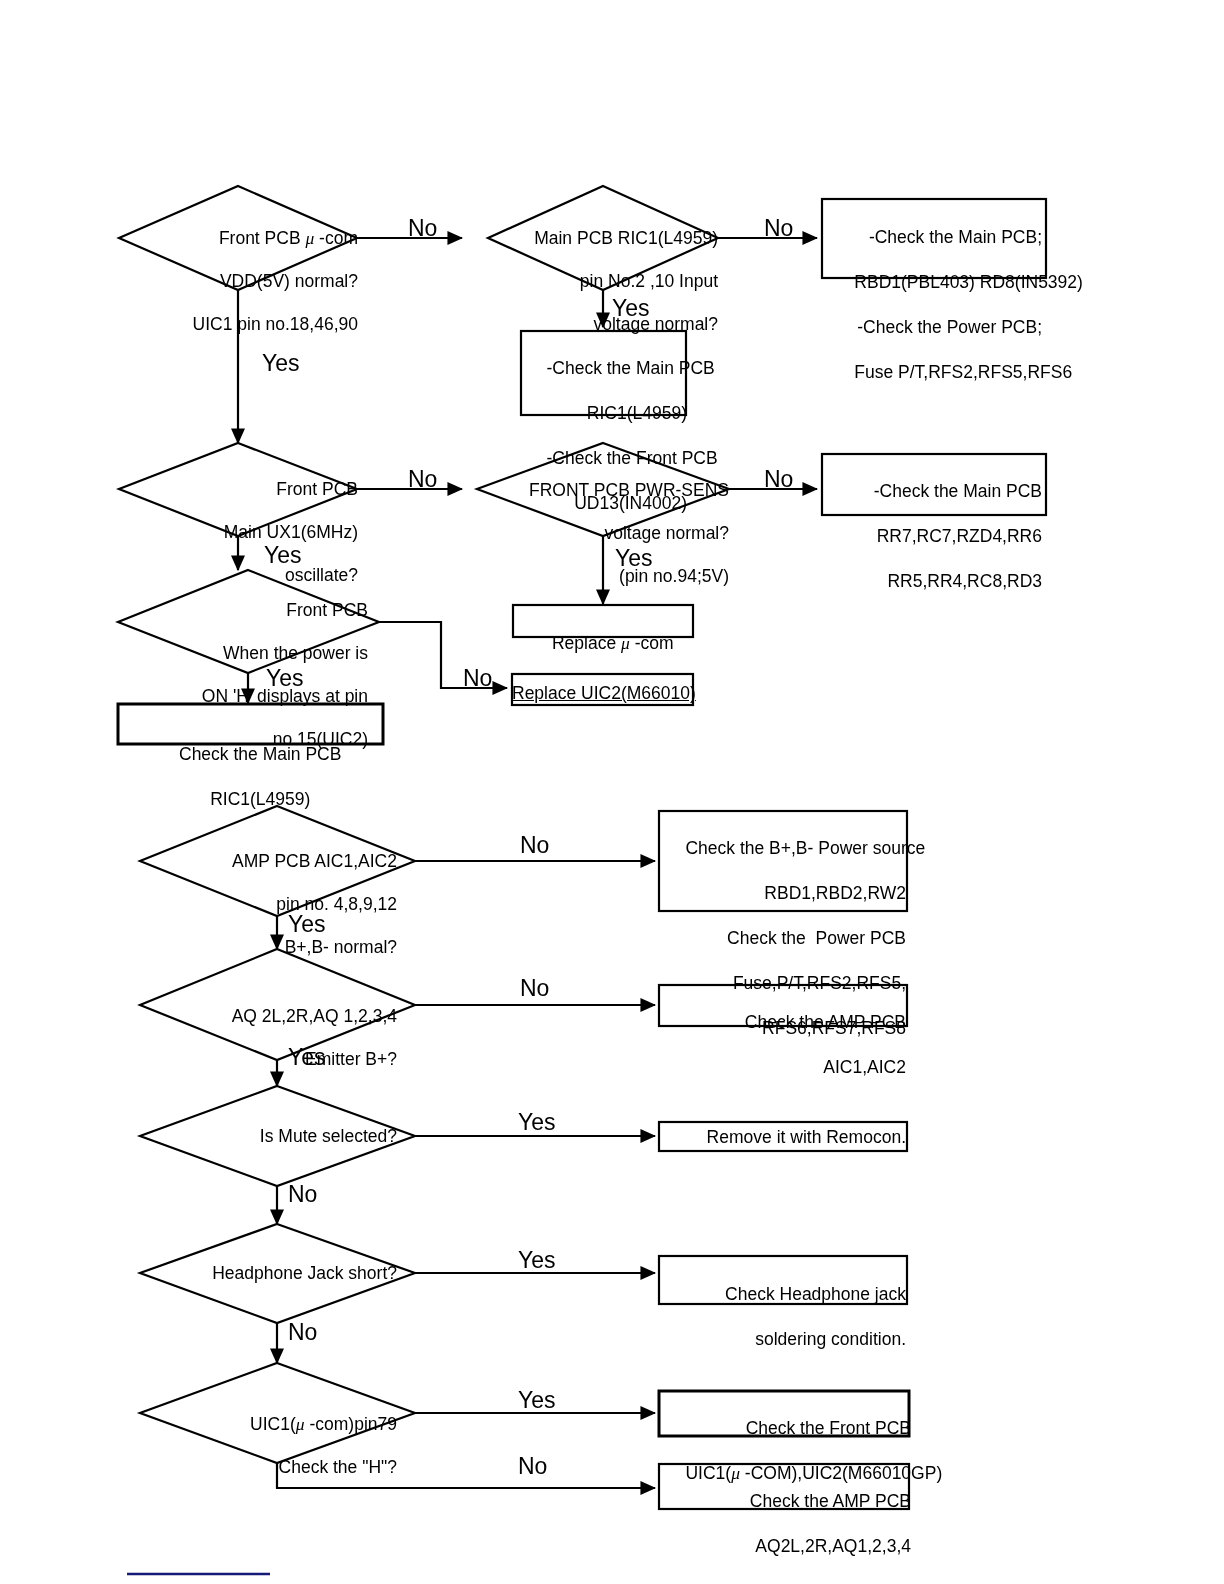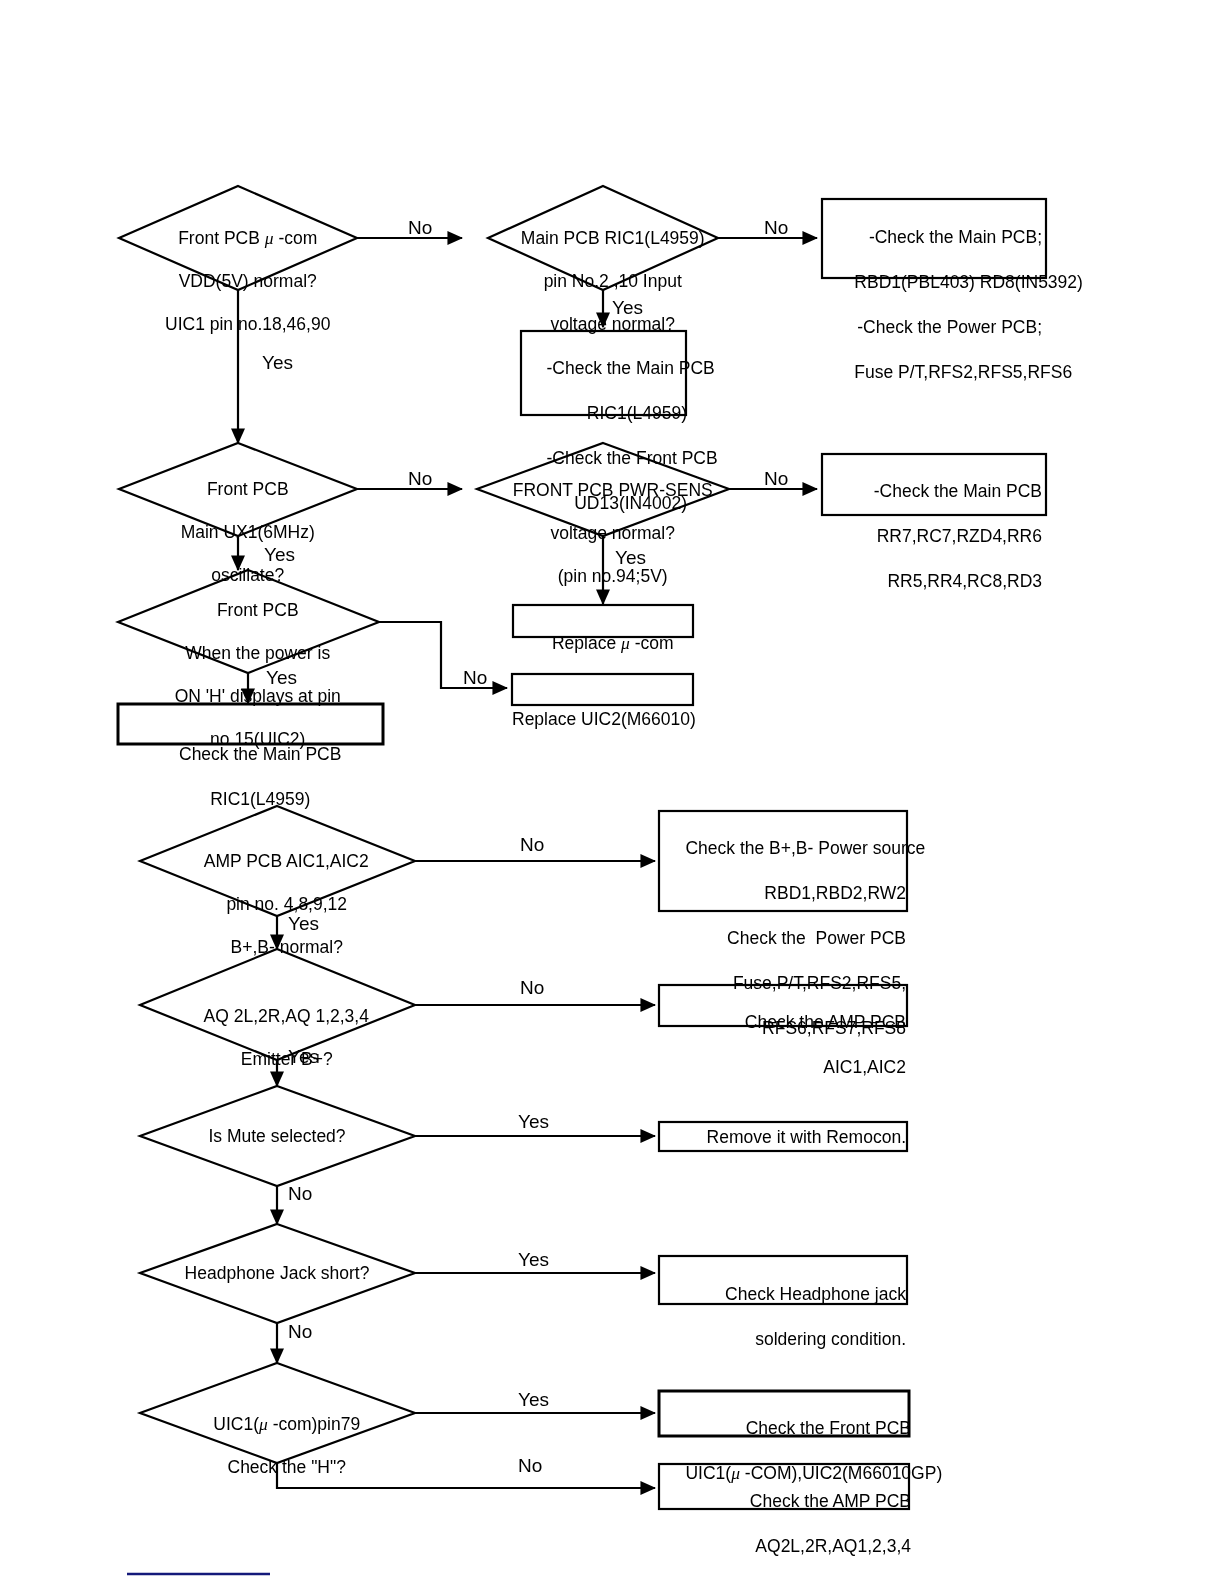--- a/index.html
+++ b/index.html
@@ -15,37 +15,37 @@
     background:#ffffff;
   }
   #svg-layer{
     position:absolute;
     left:0; top:0;
     width:1224px;
     height:1584px;
   }
   .node-text{
     position:absolute;
-    text-align:center;
+    text-align:right;
     font-size:17.5px;
     line-height:21.5px;
     white-space:pre;
     pointer-events:none;
   }
   .box-text{
     position:absolute;
     text-align:right;
     font-size:17.5px;
     line-height:22.5px;
     white-space:pre;
   }
   .box-text.center{ text-align:center; }
   .edge-label{
     position:absolute;
-    font-size:19px;
+    font-size:23px;
     line-height:20px;
     white-space:pre;
     text-align:right;
   }
   .mu{ font-style:italic; font-family:"Liberation Serif", serif; }
 </style>
 </head>
 <body>
 
 <div id="page">
@@ -216,21 +216,21 @@
   </div>
 
   <div class="edge-label" style="left:266px; top:668px;">Yes</div>
 
   <div class="edge-label" style="left:463px; top:668px;">No</div>
 
   <div class="box-text center" style="left:513px; top:609px; width:180px;">
     <span>Replace </span><span class="mu">μ</span><span> -com</span>
   </div>
 
-  <div class="box-text center" style="left:512px; top:708px; width:152px;">Replace UIC2(M66010)</div>
+  <div class="box-text center" style="left:512px; top:682px; width:152px;text-decoration:underline;">Replace UIC2(M66010)</div>
 
   <div class="box-text center" style="left:118px; top:720px; width:265px;">
     <span>Check the Main PCB</span><br>
     <span>RIC1(L4959)</span>
   </div>
 
   <div class="node-text" style="left:157px; top:829px; width:240px;">
     <span>AMP PCB AIC1,AIC2</span><br>
     <span>pin no. 4,8,9,12</span><br>
     <span>B+,B- normal?</span>

